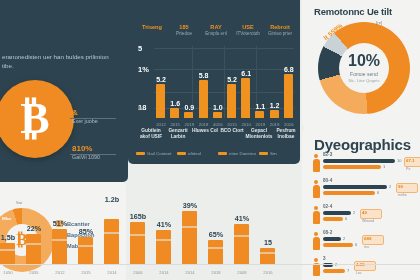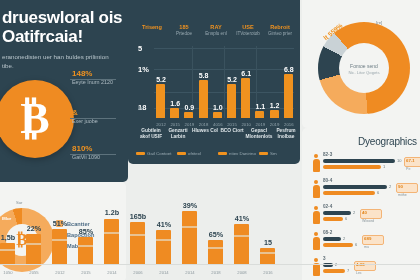--- a/index.html
+++ b/index.html
@@ -92,21 +92,21 @@
   .donut-tag{
     position:absolute;left:4px;top:14px;color:#f0921f;font-weight:bold;font-size:6.5px;
     transform:rotate(-40deg);transform-origin:left top;white-space:nowrap;
   }
   .donut-tag2{position:absolute;left:58px;top:-2px;color:#7d8b92;font-size:4.4px;}
 
   
   #demo{left:302px;top:128px;width:124px;height:156px;}
   .demo-title{
     position:absolute;left:12px;top:8px;color:#2d4450;
-    font-weight:normal;font-size:10px;letter-spacing:-.2px;margin-left:44px;
+    font-weight:bold;font-size:15px;letter-spacing:-.2px;
   }
   .drow{position:absolute;left:10px;width:112px;height:24px;}
   .person{
     position:absolute;left:0;top:2px;width:8px;height:18px;color:#ef8b22;
   }
   .p-head{position:absolute;left:2px;top:0;width:4.4px;height:4.4px;border-radius:50%;background:#ef8b22;}
   .p-body{position:absolute;left:0.6px;top:5.2px;width:7px;height:12.5px;background:#ef8b22;border-radius:3px 3px 1px 1px;}
   .drow-lab{position:absolute;left:11px;top:0px;color:#5d6c74;font-size:4.6px;font-weight:bold;}
   .dbar{position:absolute;height:4.2px;border-radius:2px;}
   .dbar.dk{background:#2d4450;}
@@ -147,32 +147,26 @@
   .bb-lab{position:absolute;font-weight:bold;font-size:7.2px;color:#2d4450;text-align:center;width:26px;}
   .bb-x{position:absolute;bottom:5px;font-size:4.2px;color:#8c989e;text-align:center;width:22px;}
   .bb-axis{position:absolute;left:0;right:0;bottom:15px;height:1px;background:#d9dcda;}
 </style>
 </head>
 <body>
 
 <div id="stage">
 
   <div class="panel dark" id="hero">
-    <div class="hero-title">drueswloral ois Oatifrcaia!</div>
     <div class="hero-sub">eranonedisten uer han buldes prilimion tibe.</div>
 
     <div class="btc-circle">
       <div class="btc-glyph">₿</div>
     </div>
 
-    <div class="callout" id="co1">
-      <div class="rule"></div>
-      <span class="cv">148%</span>
-      <span class="cl">Eeyte Inurn 2120</span>
-    </div>
     <div class="callout" id="co2">
       <div class="rule"></div>
       <span class="cv">&amp;</span>
       <span class="cl">Exer juobe</span>
     </div>
     <div class="callout" id="co3">
       <div class="rule"></div>
       <span class="cv">810%</span>
       <span class="cl">GatVii 1090</span>
     </div>
@@ -286,23 +280,25 @@
           <span class="leg-tx">ntiev Danirino</span>
         </div>
         <div class="leg-it" style="left: 123px;">
           <span class="leg-sw" style="background: rgb(240, 146, 31);"></span>
           <span class="leg-tx">Sm</span>
         </div>
       </div>
   </div>
 
   <div class="panel light" id="rtcard">
+    <div class="rt-title">Remotonnc Ue tilt</div>
     <div class="donut-wrap">
       <div class="donut" id="rt-donut" style="background: conic-gradient(rgb(239, 139, 34) 10deg, rgb(239, 139, 34) 175.6deg, rgb(245, 171, 92) 175.6deg, rgb(245, 171, 92) 254.8deg, rgb(45, 68, 80) 254.8deg, rgb(45, 68, 80) 298deg, rgb(201, 210, 214) 298deg, rgb(201, 210, 214) 319.6deg, rgb(239, 139, 34) 319.6deg, rgb(239, 139, 34) 370deg);"></div>
       <div class="donut-hole">
+        <div class="donut-pct">10%</div>
         <div class="donut-l1">Fomoe send</div>
         <div class="donut-l2">Nic. Litor Qogets</div>
       </div>
       <div class="donut-tag">lt 559%</div>
       <div class="donut-tag2">[re]</div>
     </div>
   </div>
 
   <div class="panel light" id="demo">
     <div class="demo-title">Dyeographics</div>
@@ -421,21 +417,21 @@
         <div class="bb-lab" style="left: 47px; bottom: 52.2px;">51%</div>
         <div class="bb-x" style="left: 49px;">2012</div>
         <div class="bb" style="left: 78px; height: 27.2px;">
           <div class="bb-seg" style="top: 8px;"></div>
         </div>
         <div class="bb-lab" style="left: 73px; bottom: 44.2px;">85%</div>
         <div class="bb-x" style="left: 75px;">2015</div>
         <div class="bb" style="left: 104px; height: 44.8px;">
           <div class="bb-seg" style="top: 13px;"></div>
         </div>
-        <div class="bb-lab" style="left: 99px; bottom: 63px;">1.2b</div>
+        <div class="bb-lab" style="left: 99px; bottom: 76px;">1.2b</div>
         <div class="bb-x" style="left: 101px;">2014</div>
         <div class="bb" style="left: 130px; height: 41.6px;">
           <div class="bb-seg" style="top: 12px;"></div>
         </div>
         <div class="bb-lab" style="left: 125px; bottom: 58.6px;">165b</div>
         <div class="bb-x" style="left: 127px;">2006</div>
         <div class="bb" style="left: 156px; height: 33.6px;">
           <div class="bb-seg" style="top: 9px;"></div>
         </div>
         <div class="bb-lab" style="left: 151px; bottom: 50.6px;">41%</div>

